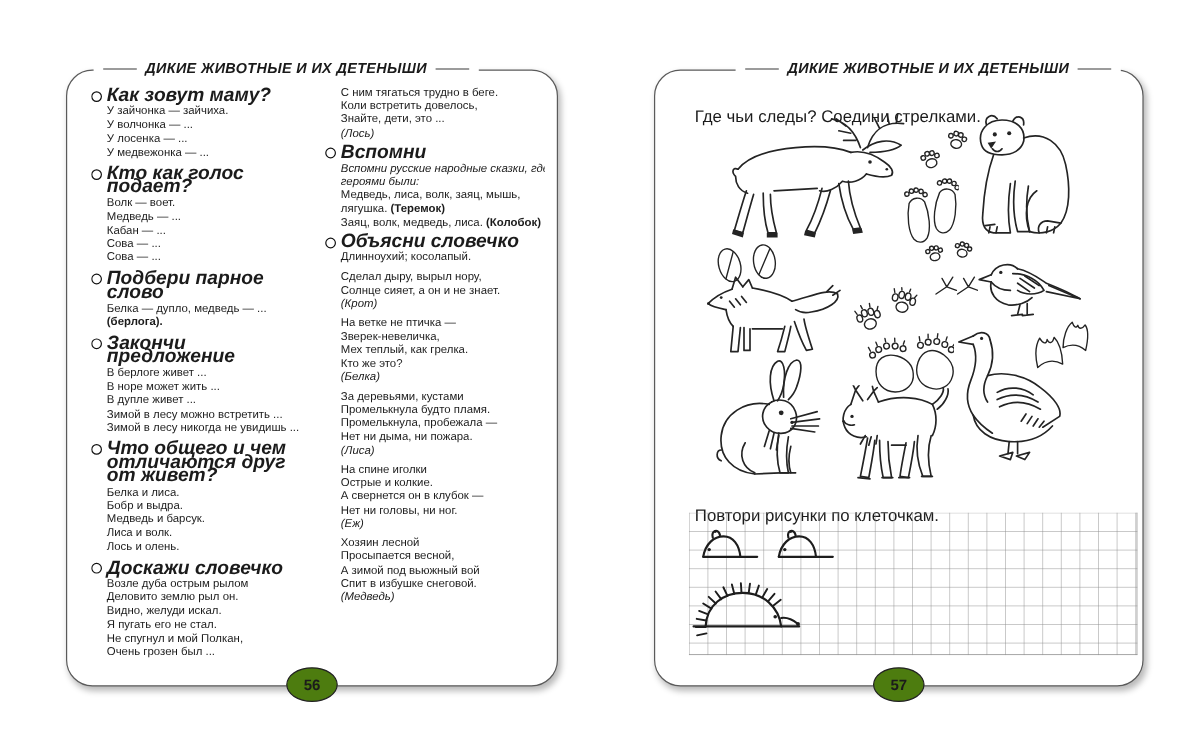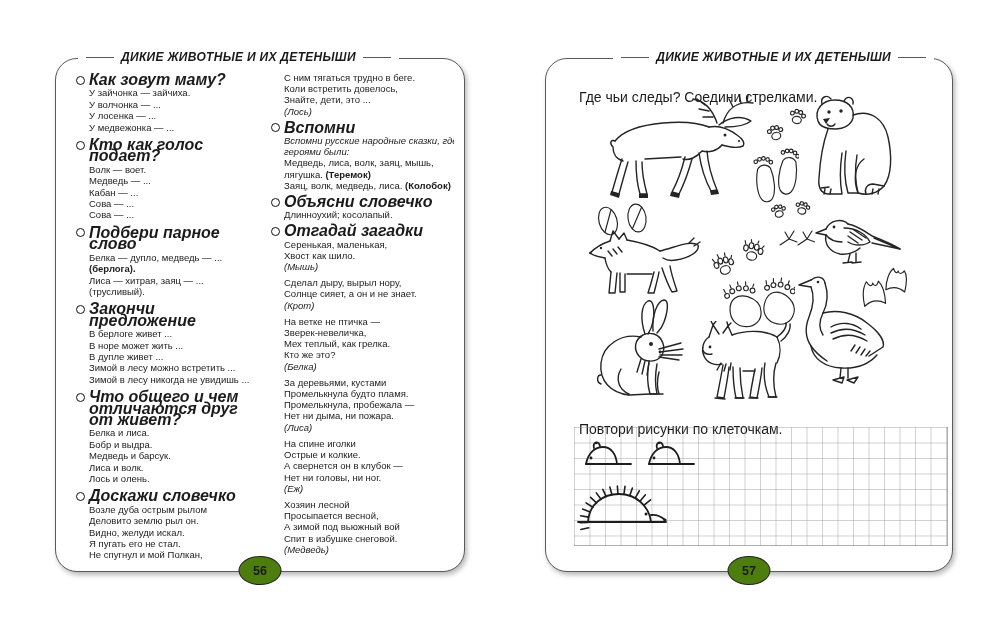--- a/index.html
+++ b/index.html
@@ -67,21 +67,20 @@
             <div class="heading"><span class="bullet"></span><span>Кто как голос подает?</span></div>
             <div class="line"><span>Волк — воет.</span></div>
             <div class="line"><span>Медведь — ...</span></div>
             <div class="line"><span>Кабан — ...</span></div>
             <div class="line"><span>Сова — ...</span></div>
             <div class="line"><span>Сова — ...</span></div>
           </div>
           <div class="group">
             <div class="heading"><span class="bullet"></span><span>Подбери парное слово</span></div>
             <div class="line"><span>Белка — дупло, медведь — ... </span><span class="bd">(берлога).</span></div>
-            <div class="line"><span>Лиса — хитрая, заяц — ... (трусливый).</span></div>
           </div>
           <div class="group">
             <div class="heading"><span class="bullet"></span><span>Закончи предложение</span></div>
             <div class="line"><span>В берлоге живет ...</span></div>
             <div class="line"><span>В норе может жить ...</span></div>
             <div class="line"><span>В дупле живет ...</span></div>
             <div class="line"><span>Зимой в лесу можно встретить ...</span></div>
             <div class="line"><span>Зимой в лесу никогда не увидишь ...</span></div>
           </div>
           <div class="group">
@@ -111,26 +110,20 @@
           </div>
           <div class="group">
             <div class="heading"><span class="bullet"></span><span>Вспомни</span></div>
             <div class="line it"><span>Вспомни русские народные сказки, где героями были:</span></div>
             <div class="line"><span>Медведь, лиса, волк, заяц, мышь, лягушка. </span><span class="bd">(Теремок)</span></div>
             <div class="line"><span>Заяц, волк, медведь, лиса. </span><span class="bd">(Колобок)</span></div>
           </div>
           <div class="group">
             <div class="heading"><span class="bullet"></span><span>Объясни словечко</span></div>
             <div class="line"><span>Длинноухий; косолапый.</span></div>
-          </div>
-          <div class="group">
-            <div class="heading"><span class="bullet"></span><span>Отгадай загадки</span></div>
-            <div class="line"><span>Серенькая, маленькая,</span></div>
-            <div class="line"><span>Хвост как шило.</span></div>
-            <div class="line it"><span>(Мышь)</span></div>
           </div>
           <div class="group">
             <div class="line"><span>Сделал дыру, вырыл нору,</span></div>
             <div class="line"><span>Солнце сияет, а он и не знает.</span></div>
             <div class="line it"><span>(Крот)</span></div>
           </div>
           <div class="group">
             <div class="line"><span>На ветке не птичка —</span></div>
             <div class="line"><span>Зверек-невеличка,</span></div>
             <div class="line"><span>Мех теплый, как грелка.</span></div>

